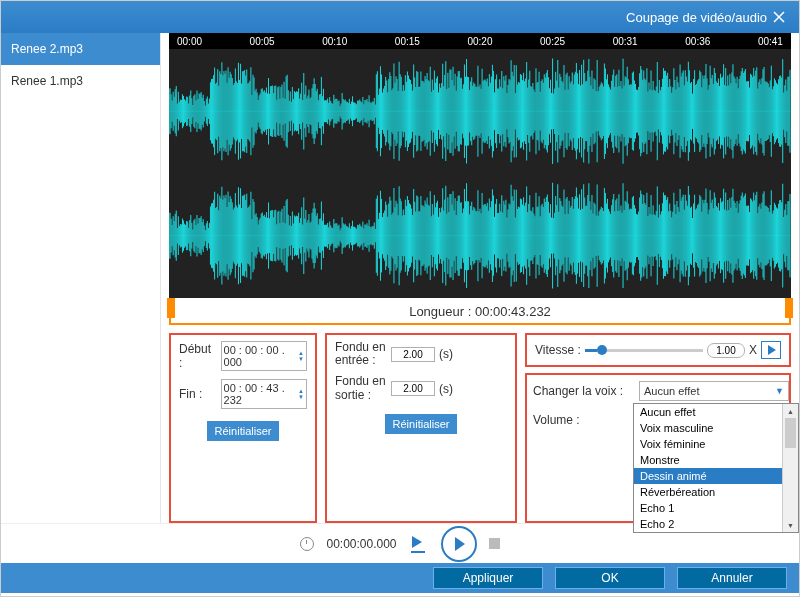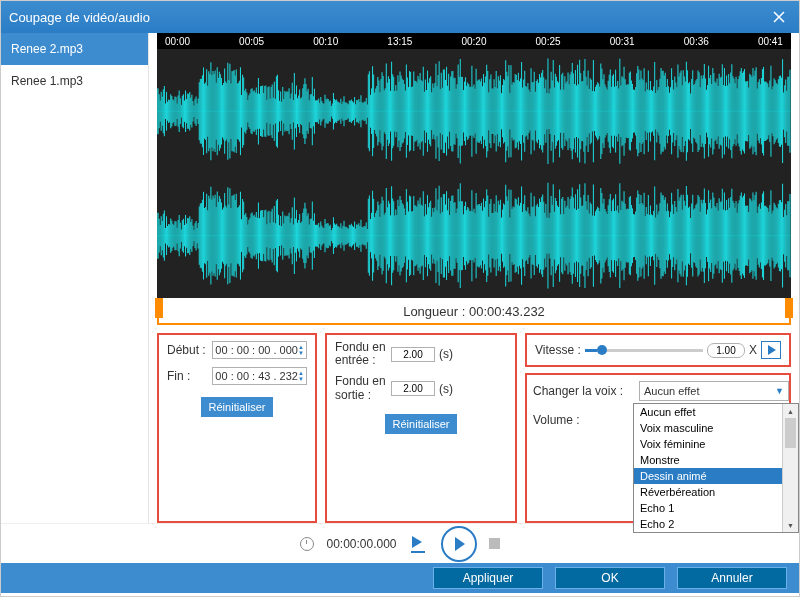--- a/index.html
+++ b/index.html
@@ -1,34 +1,34 @@
 <!DOCTYPE html>
 <html><head>
 <meta charset="utf-8">
 <style>
 * { box-sizing: border-box; margin: 0; padding: 0; font-family: "Segoe UI", Arial, sans-serif; }
 body { background: #fff; width: 800px; height: 597px; overflow: hidden; border: 1px solid #ccc; }
-.titlebar { background: linear-gradient(#3d8cd0, #2a7dc5); color: #fff; height: 32px; display: flex; align-items: center; padding: 0 8px; font-size: 13px; }
+.titlebar { background: linear-gradient(#3d8cd0, #2a7dc5); color: #fff; height: 32px; display: flex; align-items: center; padding: 0 8px; font-size: 13px; text-align: right; }
 .titlebar .title { flex: 1; }
 .titlebar .close { width: 24px; height: 24px; display: flex; align-items: center; justify-content: center; cursor: pointer; }
 .main { display: flex; height: 490px; }
 .sidebar { width: 190px; border-right: 1px solid #e5e5e5; }
 .file-item { height: 32px; display: flex; align-items: center; padding: 0 10px; font-size: 12px; color: #333; cursor: pointer; }
 .file-item.active { background: #3d8cd0; color: #fff; }
 .content { flex: 1; display: flex; flex-direction: column; padding: 0 8px 0 8px; }
 .timeline { display: flex; background: #000; color: #fff; font-size: 10px; height: 18px; align-items: center; padding: 0 8px; justify-content: space-between; }
 .waveform { background: #222; height: 280px; position: relative; overflow: hidden; }
 .waveform svg { width: 100%; height: 100%; display: block; }
 .selection-bar { border: 2px solid #ff8c00; border-top: none; height: 28px; display: flex; align-items: center; justify-content: center; font-size: 13px; color: #333; margin: 2px 0 6px 0; position: relative; }
 .handle { position: absolute; top: -2px; width: 8px; height: 20px; background: #ff8c00; }
 .handle.left { left: -4px; }
 .handle.right { right: -4px; }
 .controls-row { display: flex; gap: 8px; margin-top: 2px; }
 .group { border: 2px solid #e74c3c; padding: 6px 8px; font-size: 12px; color: #333; }
-.group.debutfin { width: 160px; }
+.group.debutfin { width: 148px; }
 .group.fondu { width: 192px; }
 .group.vitesse { flex: 1; display: flex; align-items: center; gap: 4px; height: 38px; }
 .row { display: flex; align-items: center; gap: 4px; margin-bottom: 8px; }
 .lbl { width: 42px; }
 .lbl2 { width: 52px; line-height: 1.1; }
 .timebox { border: 1px solid #b0b0b0; padding: 2px 2px; font-size: 11px; width: 96px; display: flex; align-items: center; justify-content: space-between; background: #fff; }
 .timebox .spin { display: flex; flex-direction: column; font-size: 6px; line-height: 6px; color: #2a7dc5; cursor: pointer; }
 .smallbox { border: 1px solid #b0b0b0; width: 44px; padding: 1px 3px; font-size: 10px; text-align: center; background: #fff; }
 .btn-reset { background: #3d8cd0; color: #fff; border: none; padding: 4px 8px; font-size: 11px; cursor: pointer; margin-top: 4px; }
 .group2 { border: 2px solid #e74c3c; padding-top: 6px; margin-top: 6px; position: relative; height: 150px; }
@@ -80,21 +80,21 @@
     <div class="file-item">
         <span>Renee 1.mp3</span>
       </div>
   </div>
 
   <div class="content">
     <div class="timeline">
       <span>00:00</span>
       <span>00:05</span>
       <span>00:10</span>
-      <span>13:15</span>
+      <span>00:15</span>
       <span>00:20</span>
       <span>00:25</span>
       <span>00:31</span>
       <span>00:36</span>
       <span>00:41</span>
     </div>
 
     <div class="waveform">
       <svg viewBox="0 0 600 280" preserveAspectRatio="none">
         <rect width="600" height="280" fill="#222"></rect>

